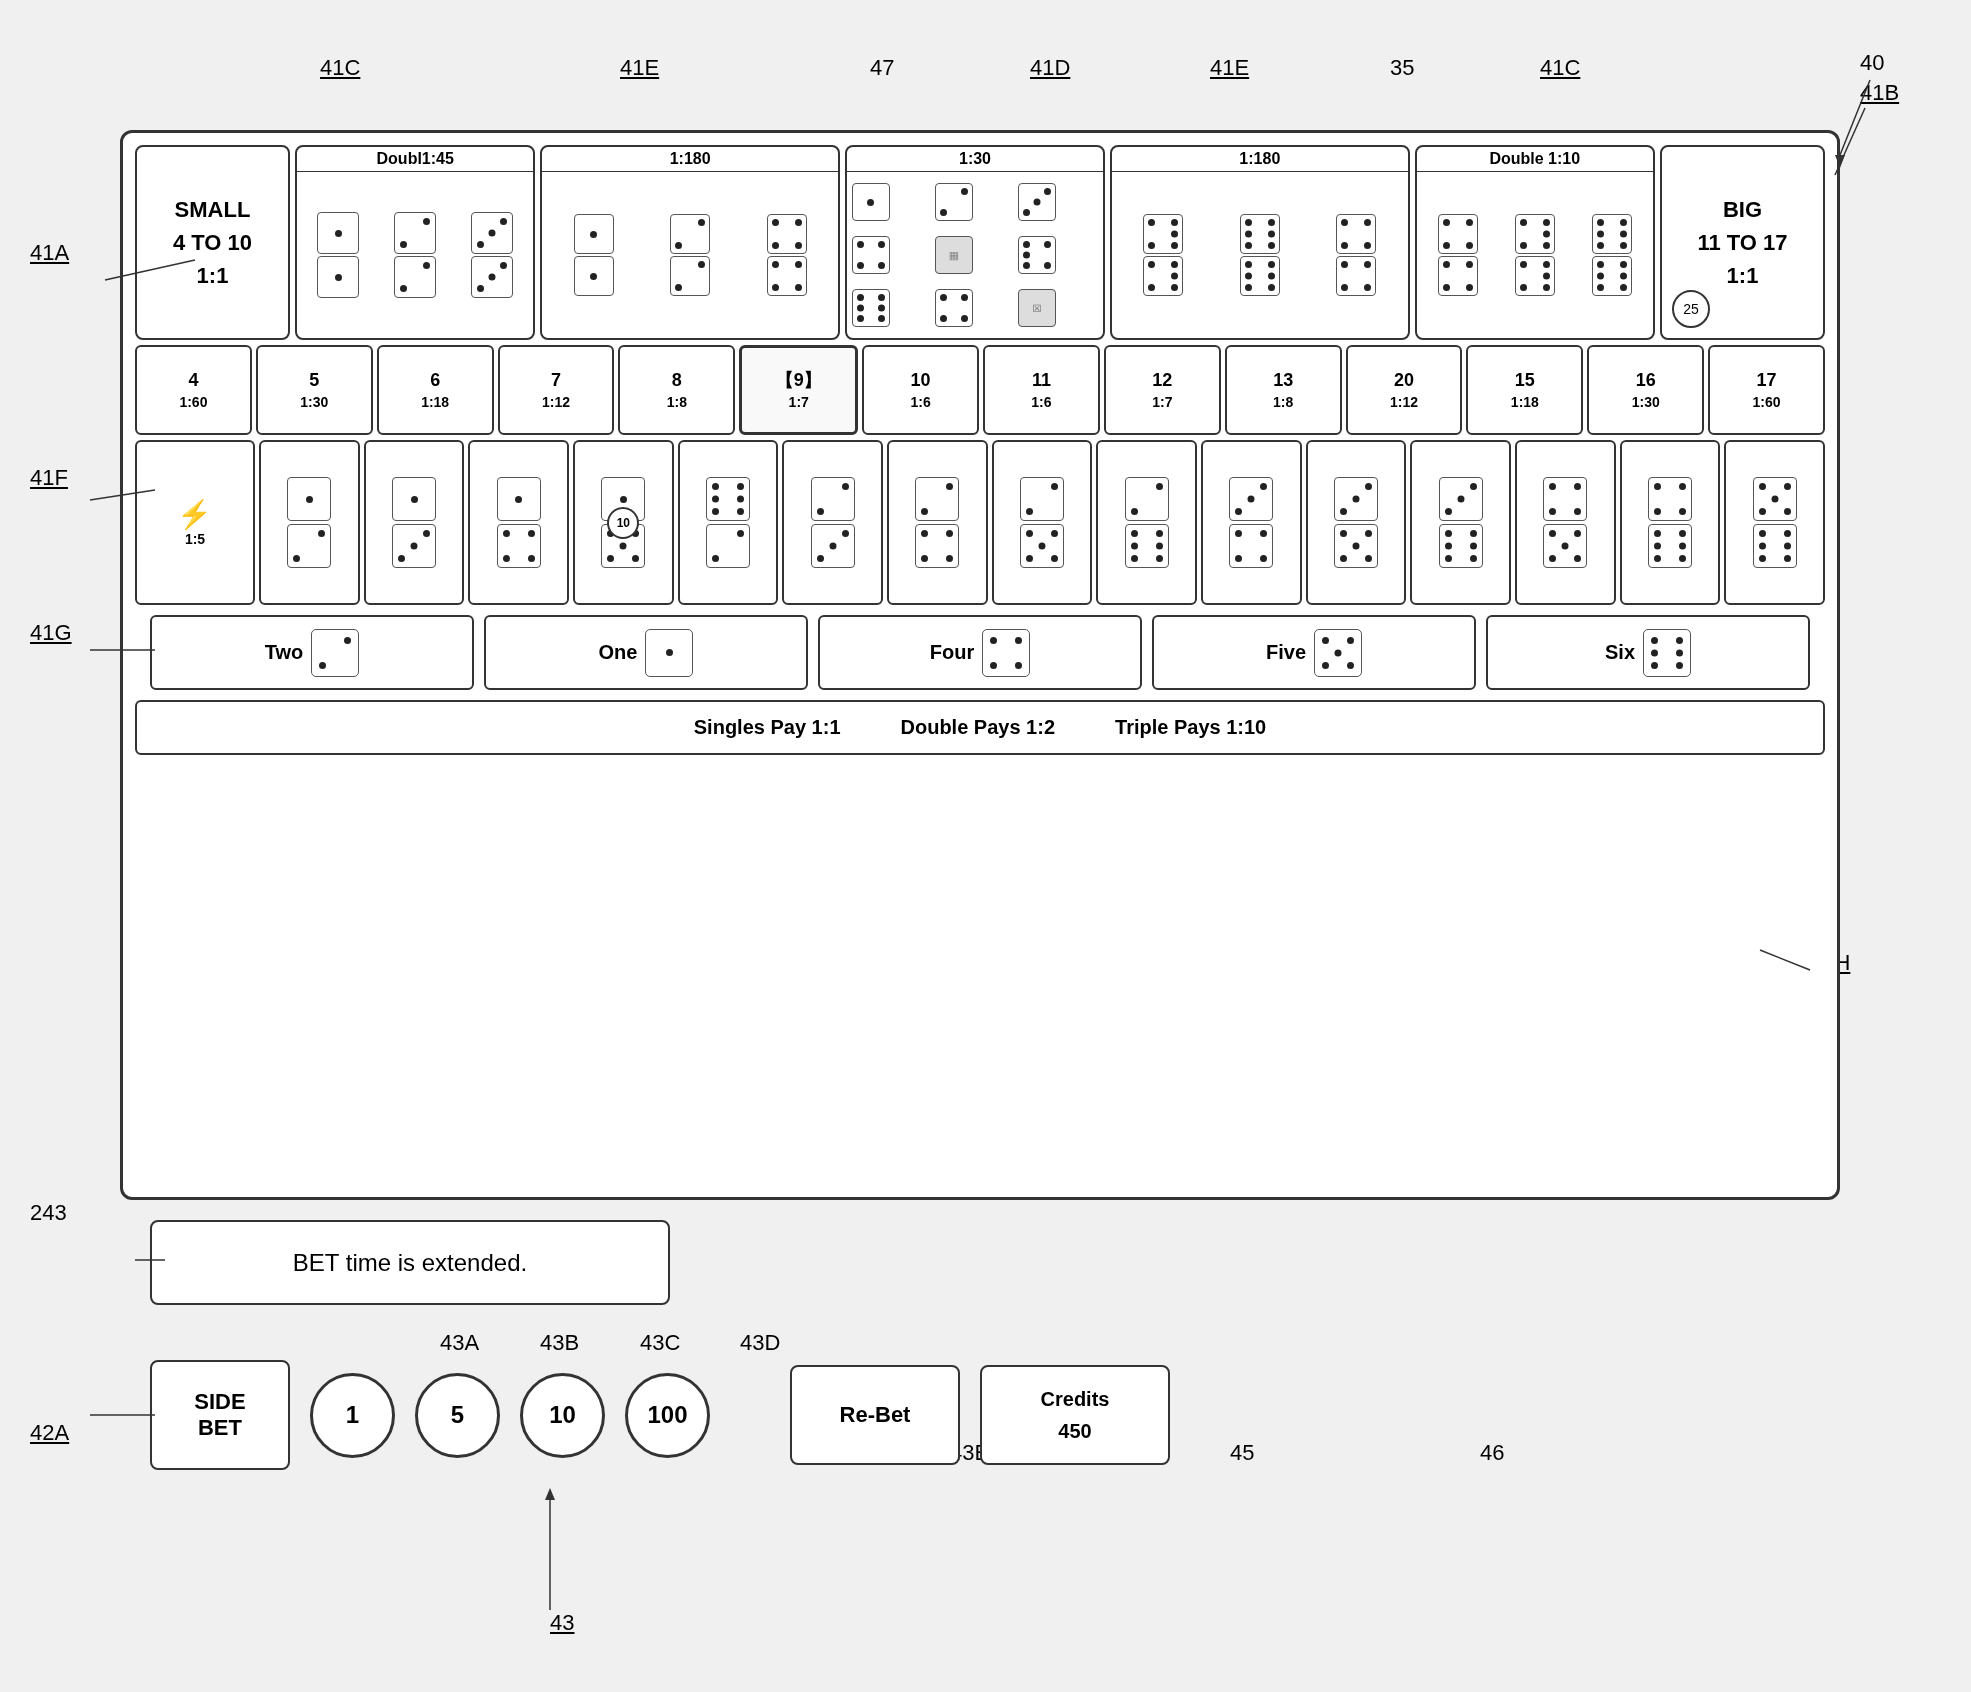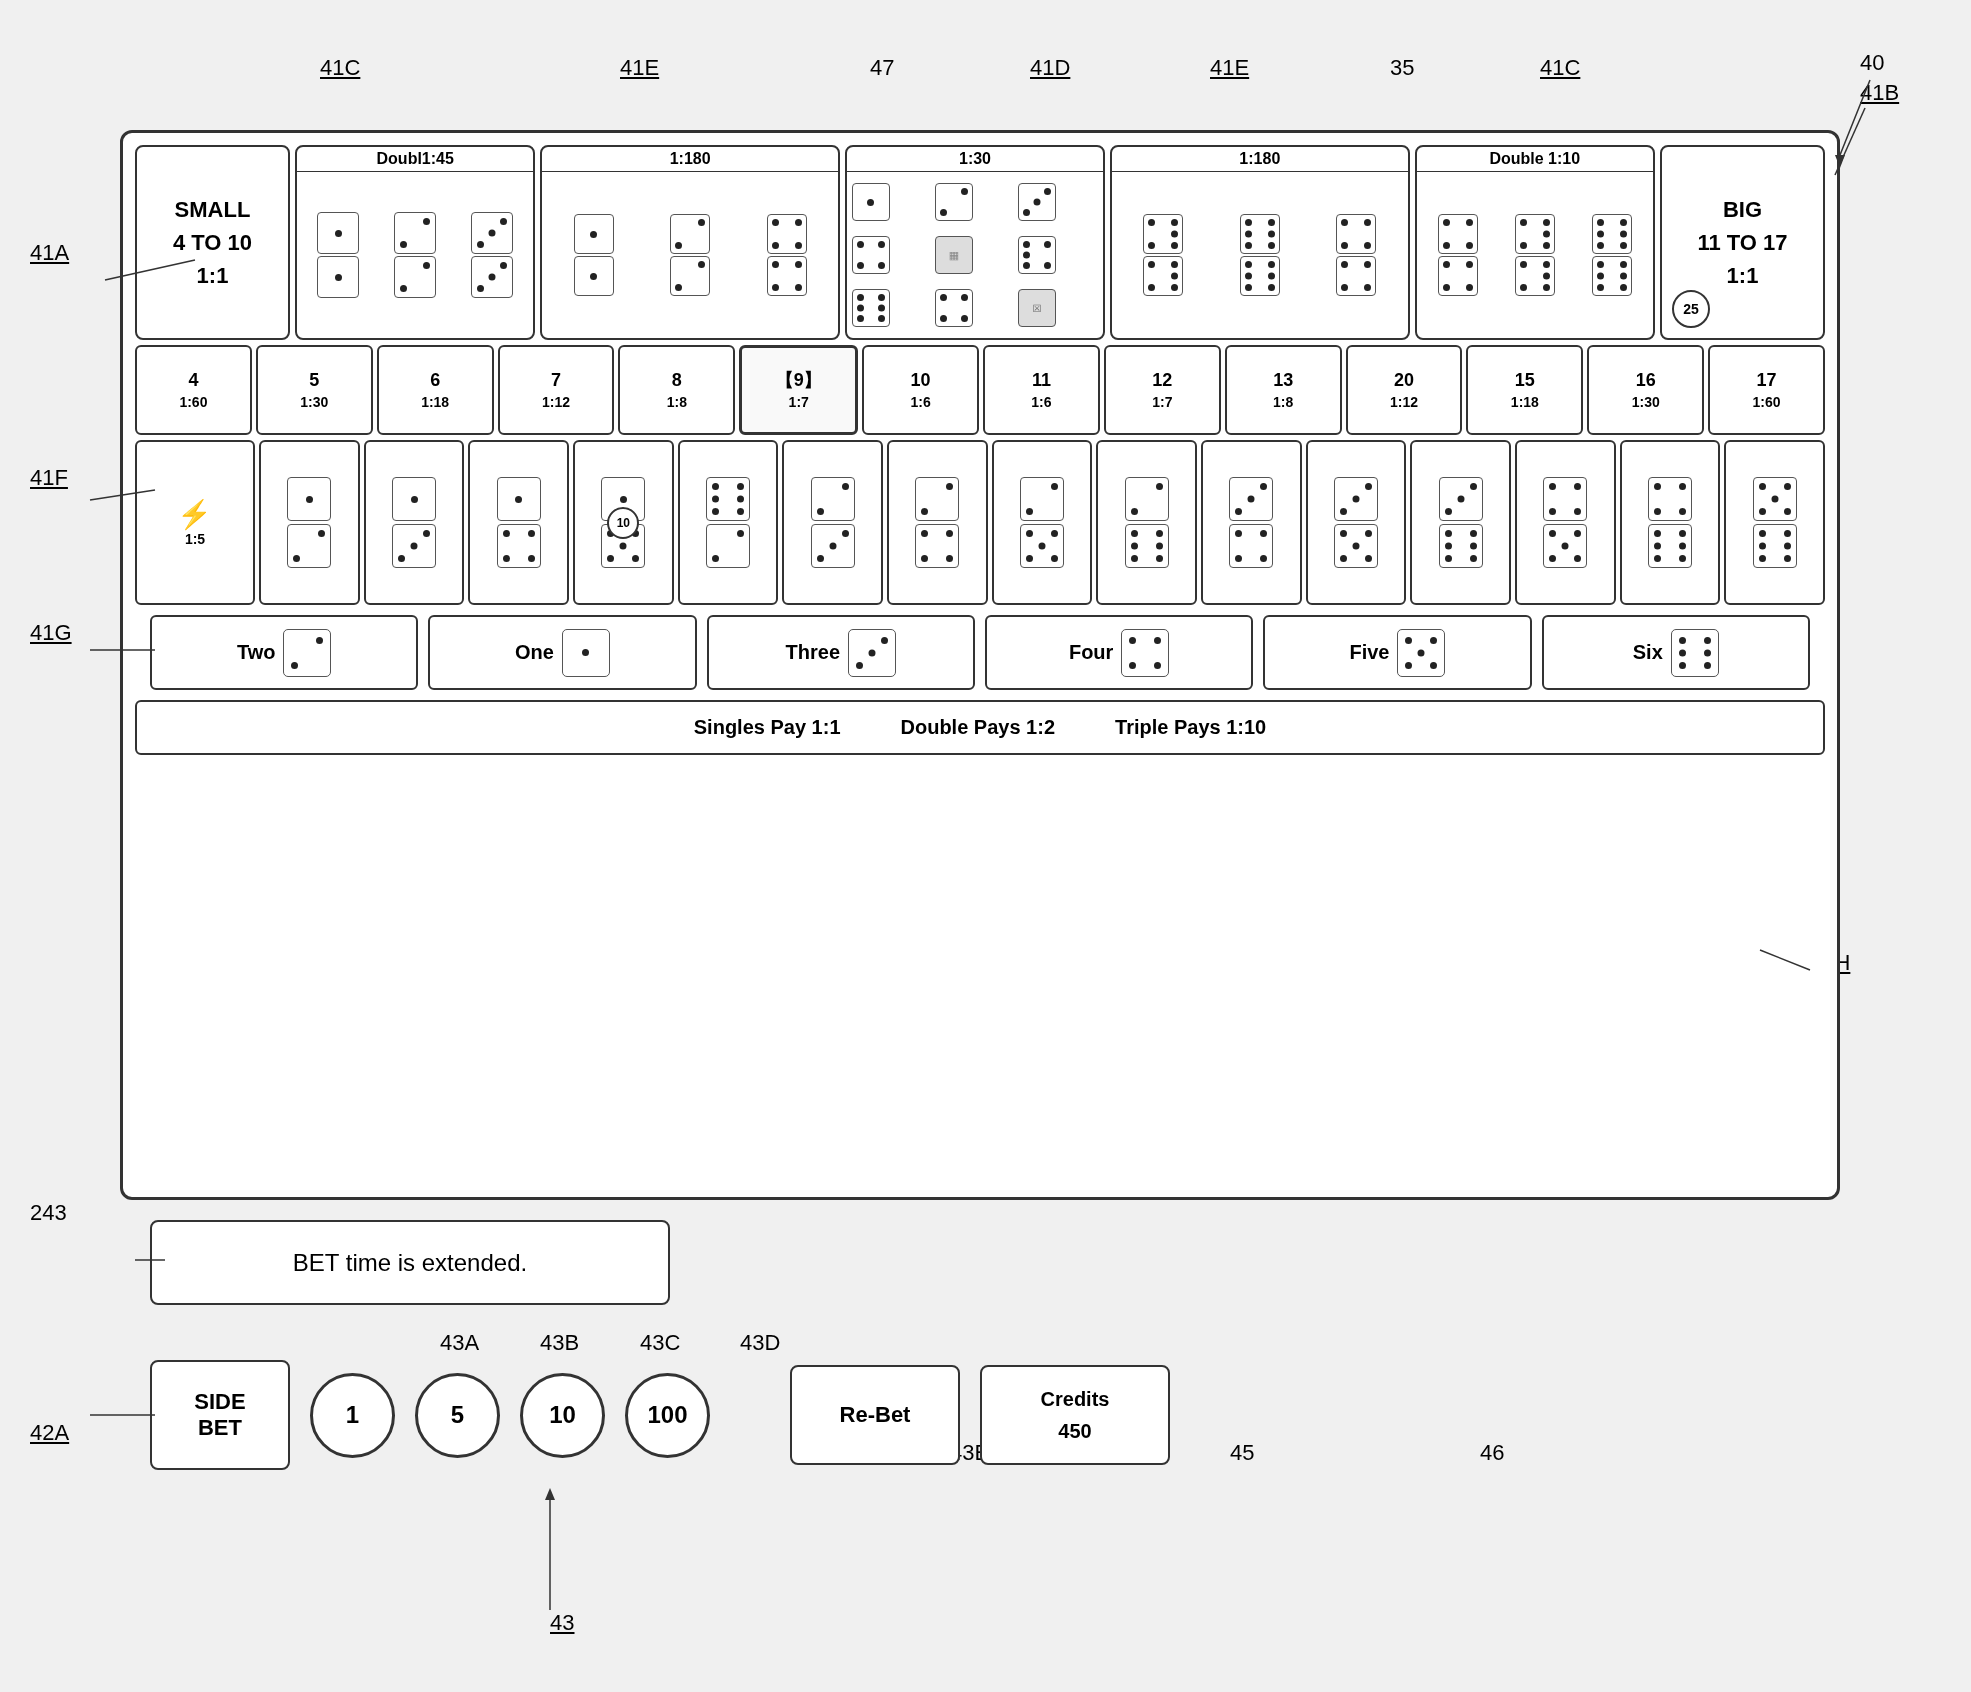--- a/index.html
+++ b/index.html
@@ -359,21 +359,21 @@
       font-size:22px; font-weight:bold; text-align:center; line-height:1.5;
       position:relative;
     ">
       <span>BIG<br>11 TO 17<br>1:1</span>
 
       <div style="
         position:absolute; bottom:10px; left:10px;
         width:38px; height:38px;
         border:2px solid #333; border-radius:50%;
         display:flex; align-items:center; justify-content:center;
-        font-size:14px; font-weight:bold;
+        font-size:14px; font-weight:normal;
       ">25</div>
     </div>
   </div>
 
   <div style="display:flex; gap:4px; height:90px; margin-bottom:5px;">
     <div style="flex:1;border:2px solid #333;border-radius:6px;display:flex;flex-direction:column;align-items:center;justify-content:center;font-size:18px;font-weight:bold;text-align:center;line-height:1.3;">
       <span>4</span>
         <span style="font-size:14px;">1:60</span>
     </div>
     <div style="flex:1;border:2px solid #333;border-radius:6px;display:flex;flex-direction:column;align-items:center;justify-content:center;font-size:18px;font-weight:bold;text-align:center;line-height:1.3;">
@@ -697,28 +697,20 @@
       </div>
     </div>
 
     <div style="flex:1;border:2px solid #333;border-radius:6px;display:flex;align-items:center;justify-content:center;gap:8px;height:75px;">
       <span style="font-size:20px;font-weight:bold;">One</span>
       <div style="width:48px;height:48px;border:1.5px solid #555;border-radius:5px;background:white;display:flex;align-items:center;justify-content:center;">
         <div class="dot"></div>
       </div>
     </div>
 
-    <div style="flex:1;border:2px solid #333;border-radius:6px;display:flex;align-items:center;justify-content:center;gap:8px;height:75px;">
-      <span style="font-size:20px;font-weight:bold;">Three</span>
-      <div style="width:48px;height:48px;border:1.5px solid #555;border-radius:5px;background:white;position:relative;">
-        <div class="dot" style="position:absolute;top:7px;right:7px;"></div>
-        <div class="dot" style="position:absolute;top:50%;left:50%;transform:translate(-50%,-50%);"></div>
-        <div class="dot" style="position:absolute;bottom:7px;left:7px;"></div>
-      </div>
-    </div>
 
     <div style="flex:1;border:2px solid #333;border-radius:6px;display:flex;align-items:center;justify-content:center;gap:8px;height:75px;">
       <span style="font-size:20px;font-weight:bold;">Four</span>
       <div style="width:48px;height:48px;border:1.5px solid #555;border-radius:5px;background:white;position:relative;">
         <div class="dot" style="position:absolute;top:7px;right:7px;"></div>
         <div class="dot" style="position:absolute;top:7px;left:7px;"></div>
         <div class="dot" style="position:absolute;bottom:7px;right:7px;"></div>
         <div class="dot" style="position:absolute;bottom:7px;left:7px;"></div>
       </div>
     </div>

